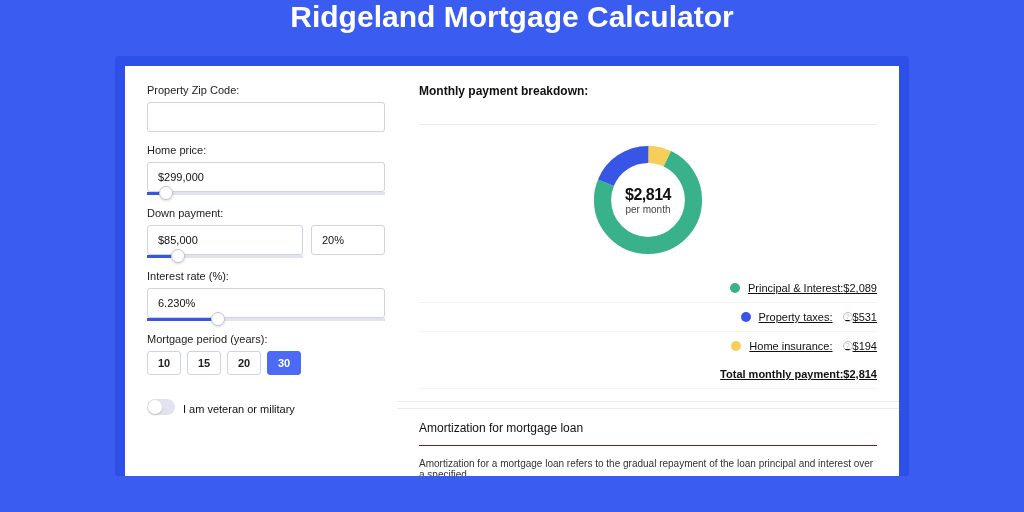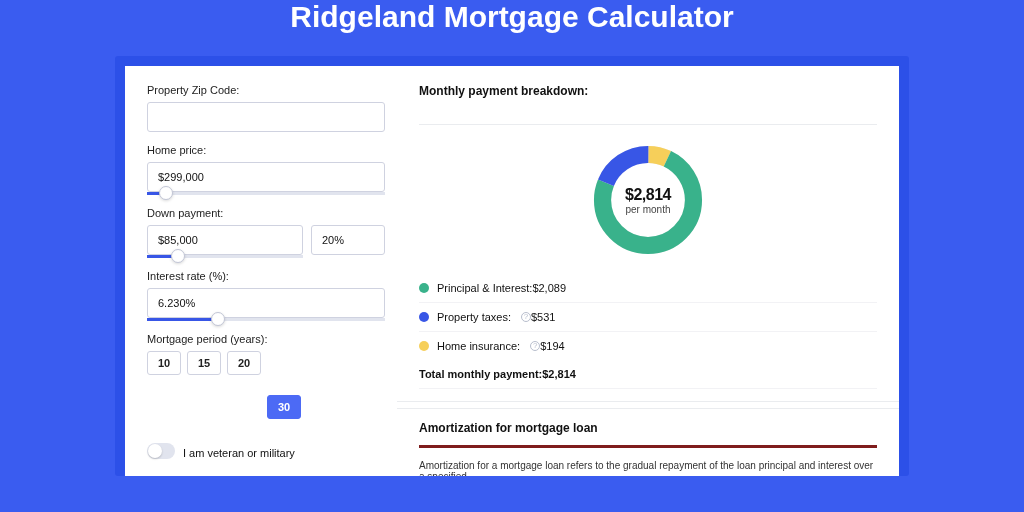--- a/index.html
+++ b/index.html
@@ -92,21 +92,20 @@
     align-items: center;
     justify-content: center;
     background: #fff;
     color: #222;
     cursor: pointer;
   }
   .period-btn.active {
     background: #4c6af5;
     border-color: #4c6af5;
     color: #fff;
-    margin-top: 44px;
   }
   .toggle-row {
     display: flex;
     align-items: flex-end;
     gap: 8px;
     margin-top: 12px;
   }
   .toggle {
     width: 28px;
     height: 16px;
@@ -155,24 +154,25 @@
     display: flex;
     flex-direction: column;
     align-items: center;
     justify-content: center;
   }
   .donut-amount { font-size: 16px; font-weight: 700; letter-spacing: -0.5px; }
   .donut-sub { font-size: 10px; color: #444; }
   .legend-row {
     display: flex;
     align-items: center;
-    justify-content: flex-start;
+    justify-content: flex-end;
     padding: 8px 0;
     border-bottom: 1px solid #f2f2f5;
     font-size: 11px;
+    text-decoration: underline;
   }
   .legend-row:last-child { border-bottom: none; }
   .legend-left { display: flex; align-items: center; gap: 8px; }
   .dot { width: 10px; height: 10px; border-radius: 50%; flex-shrink: 0; }
   .legend-val { font-weight: 400; }
   .legend-total .legend-val,
   .legend-total .legend-label { font-weight: 700; }
   .help-ic {
     width: 10px; height: 10px;
     border: 1px solid #b8becd;
@@ -181,23 +181,23 @@
     font-size: 8px;
     line-height: 8px;
     display: inline-flex;
     align-items: center;
     justify-content: center;
     margin-left: 2px;
   }
   .sep { height: 8px; background: #fff; margin: 12px -22px 0 -22px; border-top: 1px solid #eaecef; border-bottom: 1px solid #eaecef; }
   .section-head2 {
     font-size: 12px;
-    font-weight: 700;
+    font-weight: 400;
     padding: 12px 0 10px 0;
-    border-bottom: 3px solid #7f1d1d;
+    border-bottom: 1px solid #7f1d1d;
     margin-bottom: 12px;
   }
   .body-text {
     font-size: 10px;
     color: #333;
   }
 </style>
 </head>
 <body>
 

